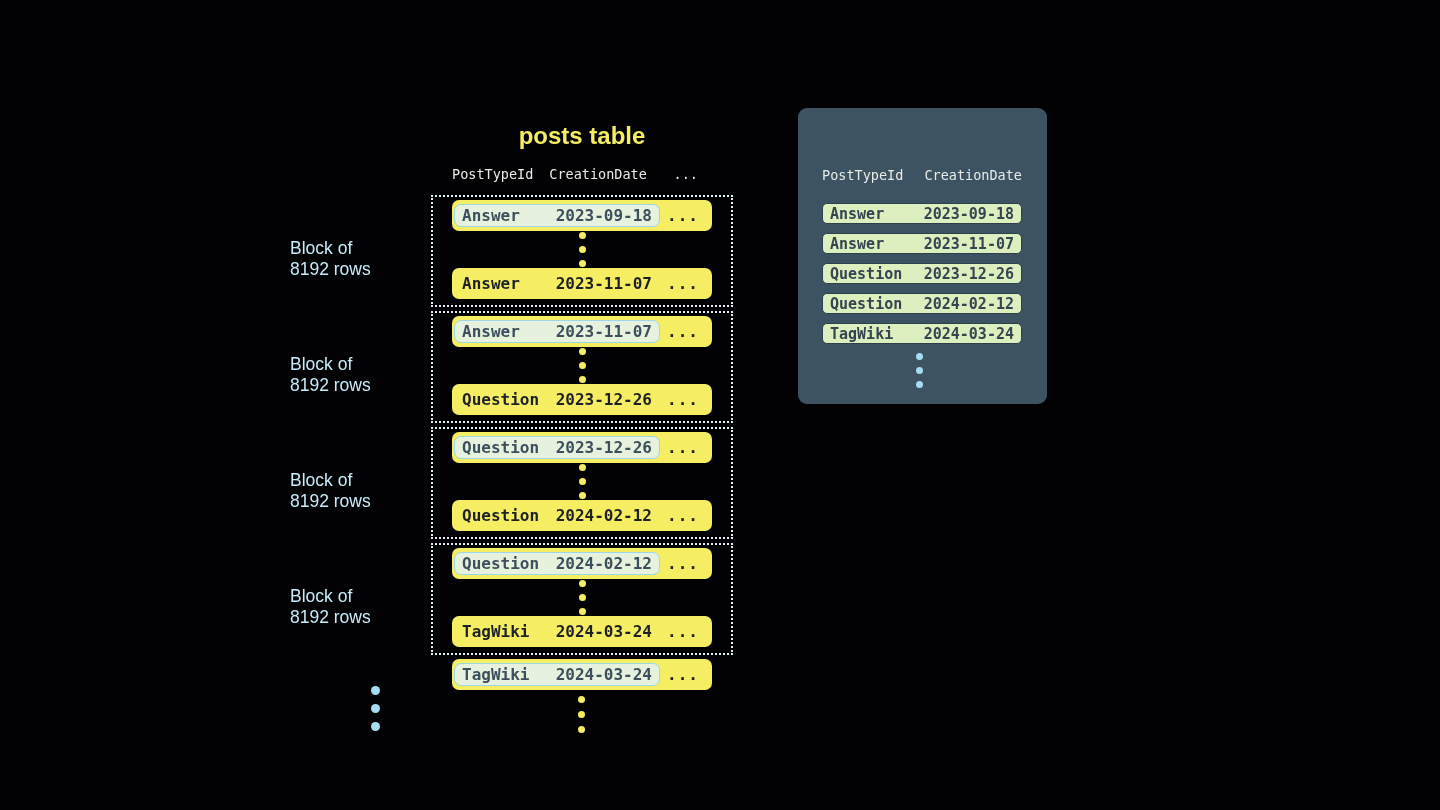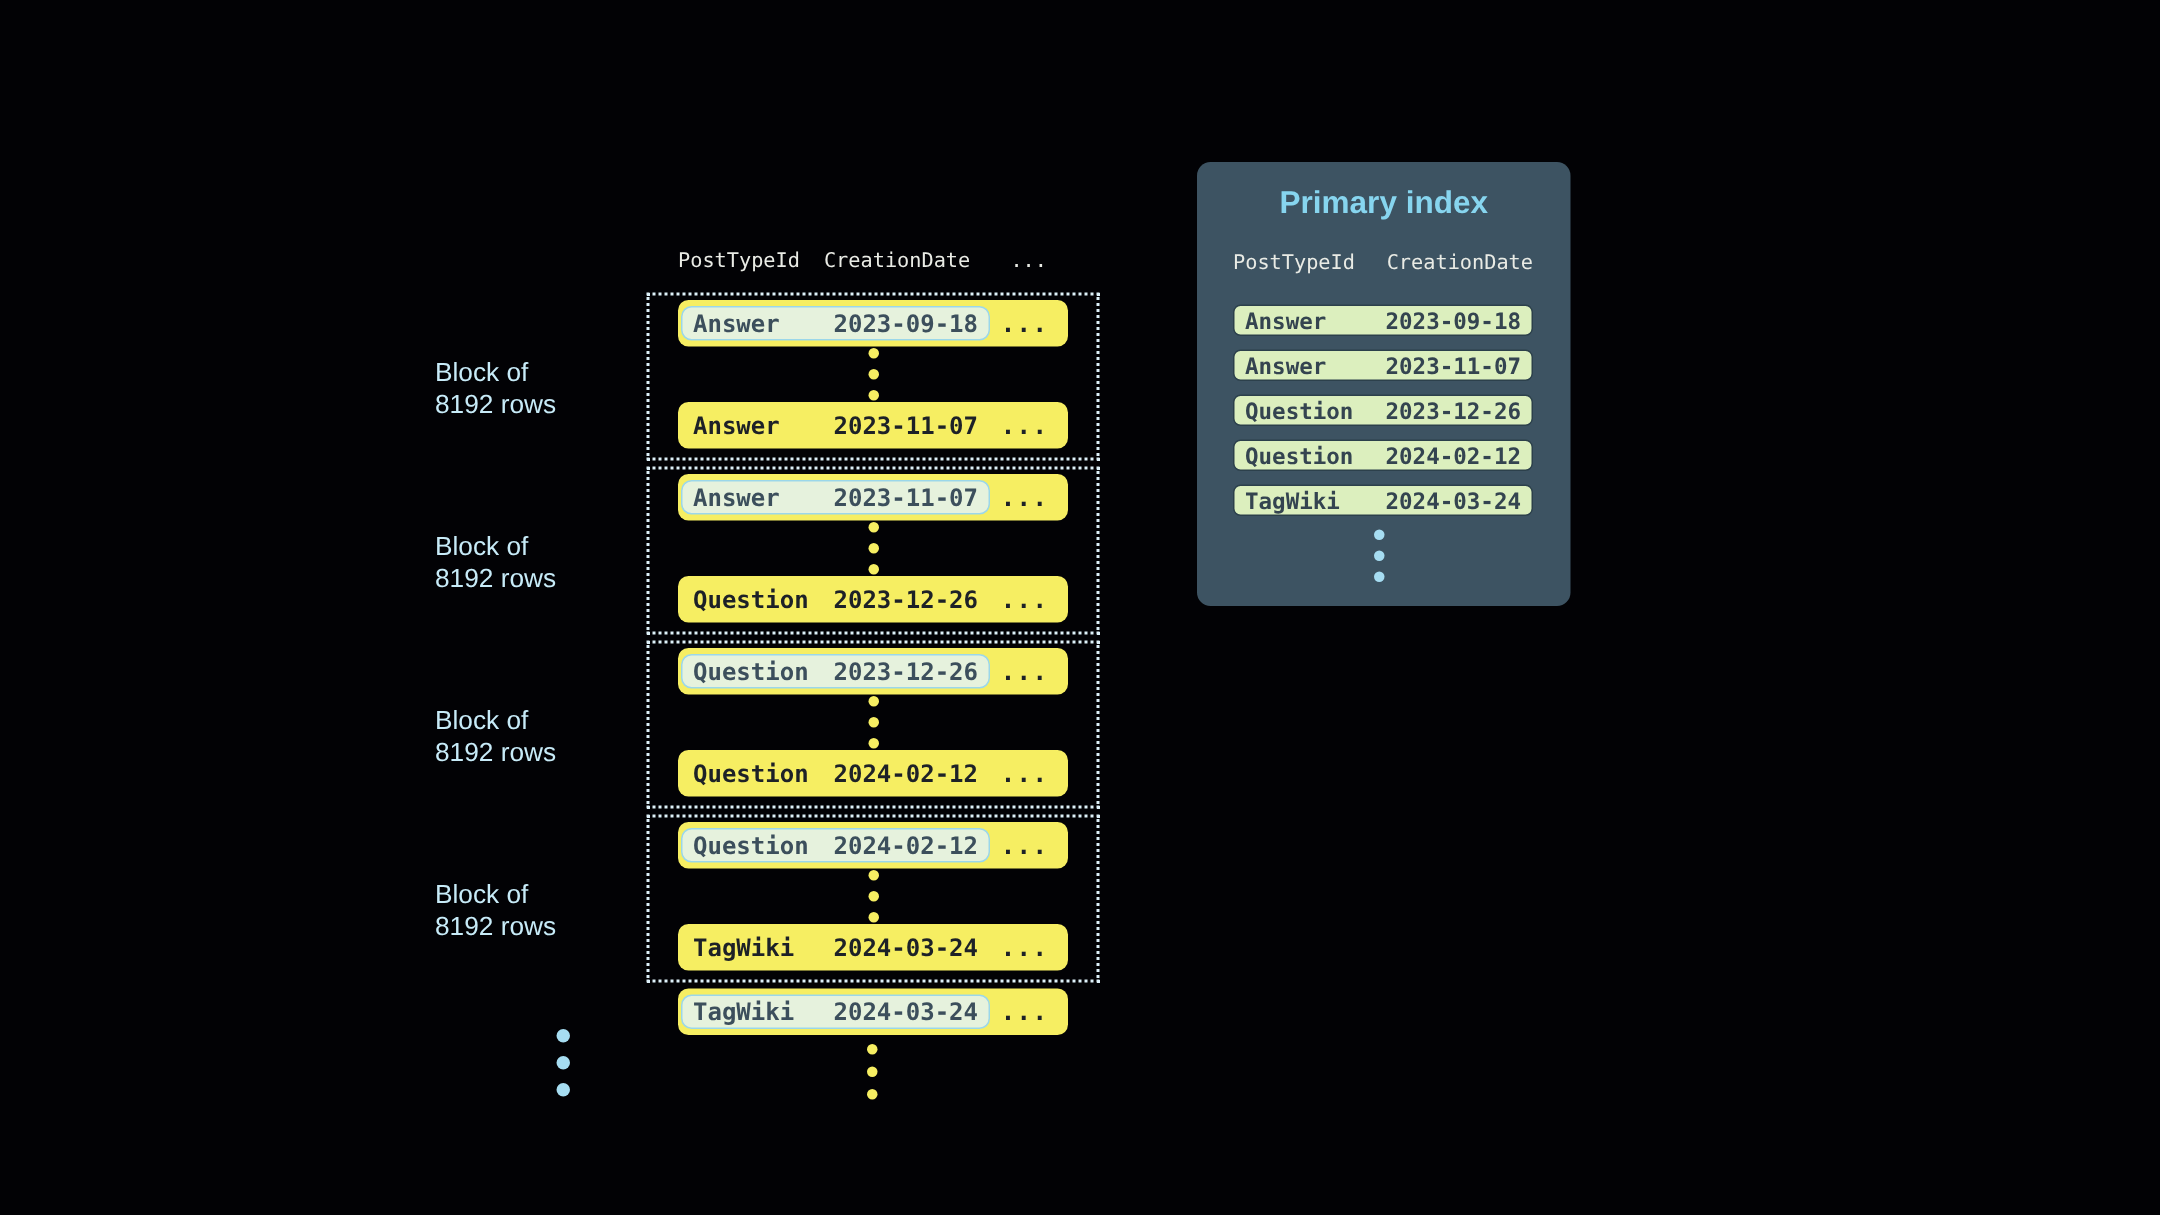--- a/index.html
+++ b/index.html
@@ -79,20 +79,21 @@
     display:flex;justify-content:space-between;align-items:center;padding:0 7px;
     font-family:"DejaVu Sans Mono", monospace;font-size:15px;font-weight:bold;
     color:var(--index-row-text,#344450);
   }
 </style>
 </head>
 <body>
 
 <div class="stage">
 
+  <div class="pt-title">posts table</div>
 
   <div class="pt-headers">
     <span class="h1">PostTypeId</span>
     <span class="h2">CreationDate</span>
     <span class="hmore">...</span>
   </div>
 
   <div class="block-label" style="top:238px">
     <div>Block of</div>
     <div>8192 rows</div>
@@ -211,21 +212,20 @@
       <i></i>
       <i></i>
     </div>
   <div class="vdots blue lg abs" style="left:371px;top:686px;gap:9px">
       <i></i>
       <i></i>
       <i></i>
     </div>
 
   <div class="panel">
-    <div class="panel-title">Primary index</div>
     <div class="panel-headers">
       <span>PostTypeId</span>
       <span>CreationDate</span>
     </div>
 
     <div class="idx-row" style="top:95px">
       <span>Answer</span>
       <span>2023-09-18</span>
     </div>
     <div class="idx-row" style="top:125px">

